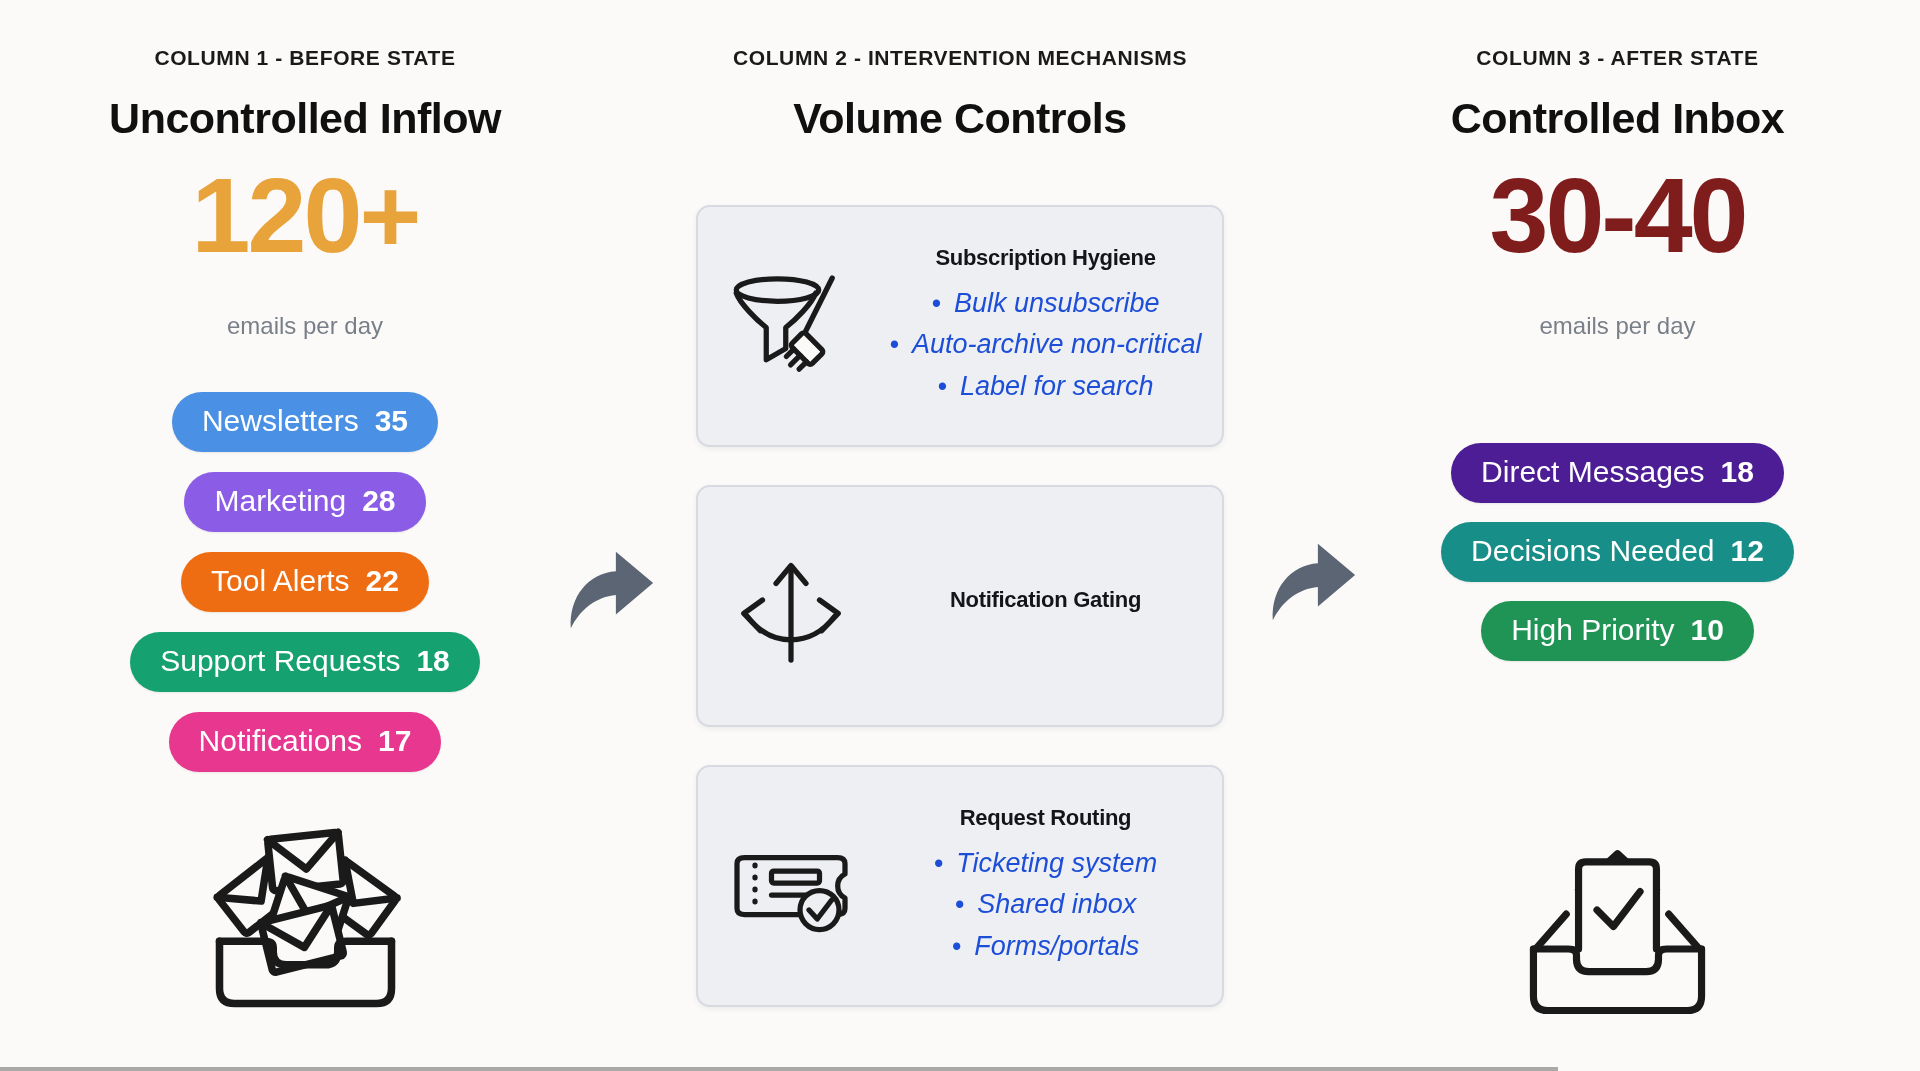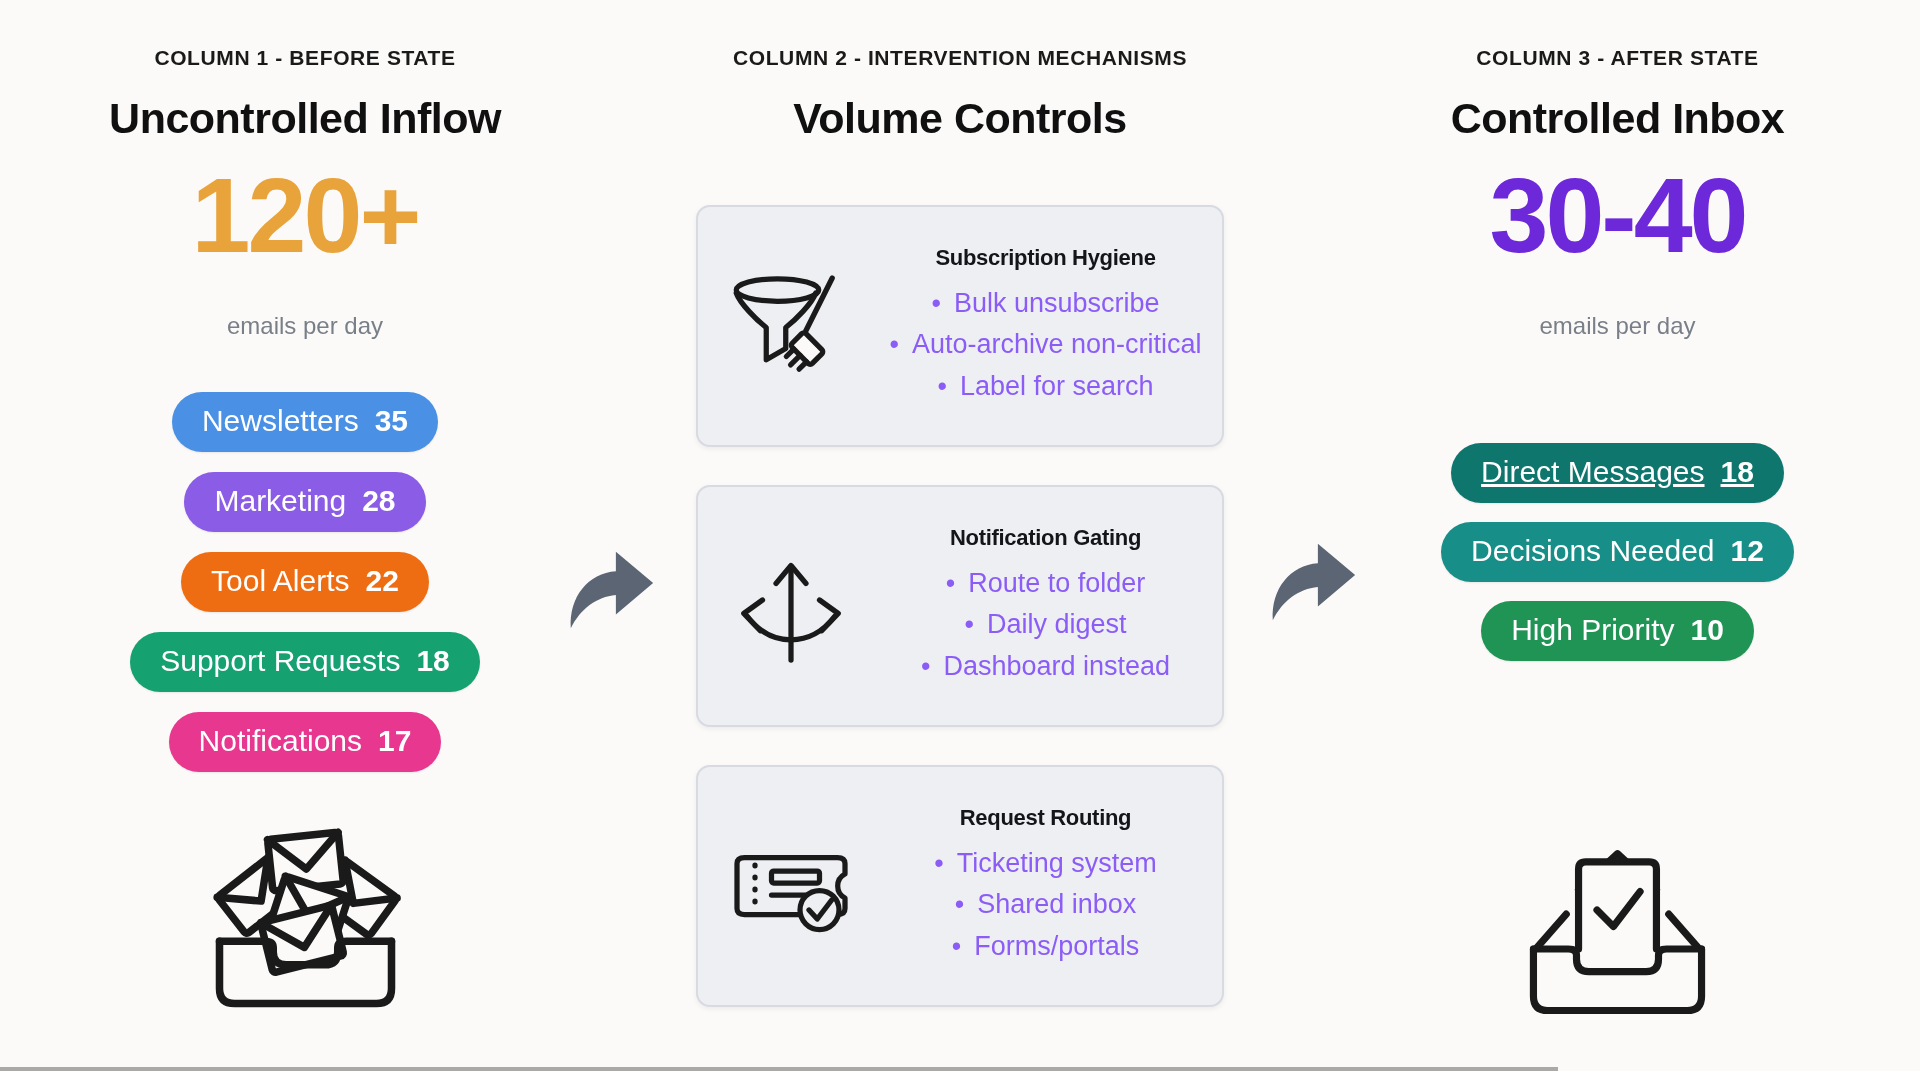--- a/index.html
+++ b/index.html
@@ -29,21 +29,21 @@
   .pill-count { font-weight:700; }
 
   .cards { top:205px; display:flex; flex-direction:column; gap:38px; align-items:center; }
   .card { width:528px; height:242px; background:#EDEFF3; border:2px solid #D7DAE0;
           border-radius:14px; box-shadow:0 2px 5px rgba(30,40,60,.07);
           display:flex; align-items:center; }
   .card-icon { width:185px; display:flex; justify-content:center; align-items:center; flex:0 0 auto; }
   .card-body { flex:1; padding-right:14px; }
   .card-title { font-size:22px; font-weight:700; color:#131519; margin-bottom:12px; letter-spacing:-.3px; }
   .card-bullets { list-style:none; }
-  .card-bullets li { font-size:27px; color:#8b5cf6; line-height:1.52; }
+  .card-bullets li { font-size:27px; color:#1d4ed8; line-height:1.52;font-style:italic; }
   .card-bullets li::before { content:"•"; margin-right:13px; }
 
   .big-icon { position:absolute; left:0; right:0; display:flex; justify-content:center; }
   .big-icon.c1 { top:810px; }
   .big-icon.c3 { top:826px; }
 
   .flow-arrow { position:absolute; }
   .flow-arrow.a1 { left:556px;  top:540px; }
   .flow-arrow.a2 { left:1258px; top:532px; }
 
@@ -153,25 +153,20 @@
             <path d="M100,172 L100,50"></path>
             <path d="M80,70 L100,46 L120,70"></path>
             <path d="M100,145 C78,145 58,135 42,114"></path>
             <path d="M62,92 L37,110 L59,133"></path>
             <path d="M100,145 C122,145 142,135 158,114"></path>
             <path d="M138,92 L163,110 L141,133"></path>
           </svg>
         </div>
         <div class="card-body">
           <div class="card-title">Notification Gating</div>
-          <ul class="card-bullets">
-            <li>Route to folder</li>
-            <li>Daily digest</li>
-            <li>Dashboard instead</li>
-          </ul>
         </div>
       </div>
 
       <div class="card">
         <div class="card-icon">
           <svg class="line-icon" width="150" height="150" viewBox="0 0 200 200">
             <path d="M38,62 H162 Q172,62 172,70 V84 A18,18 0 0 0 172,116 V130 Q172,138 162,138 H38 Q28,138 28,130 V70 Q28,62 38,62 Z"></path>
             <path class="dash" d="M52,72 V128"></path>
             <rect x="74" y="80" width="64" height="16" rx="3"></rect>
             <path d="M74,112 H122"></path>
@@ -188,25 +183,25 @@
           </ul>
         </div>
       </div>
 
     </div>
   </div>
 
   <div class="col col-3">
     <div class="block kicker">COLUMN 3 - AFTER STATE</div>
     <div class="block title">Controlled Inbox</div>
-    <div class="block metric-value" style="color: #6d28d9;">30-40</div>
+    <div class="block metric-value" style="color: #7f1d1d;">30-40</div>
     <div class="block metric-label">emails per day</div>
 
     <div class="block pill-stack c3">
-      <div class="pill" style="background-color: #0f766e; text-decoration: underline;">
+      <div class="pill" style="background-color: #4c1d95;">
         <span class="pill-label">Direct Messages</span>
         <span class="pill-count">18</span>
       </div>
       <div class="pill" style="background-color: rgb(24, 142, 136);">
         <span class="pill-label">Decisions Needed</span>
         <span class="pill-count">12</span>
       </div>
       <div class="pill" style="background-color: rgb(32, 148, 85);">
         <span class="pill-label">High Priority</span>
         <span class="pill-count">10</span>

